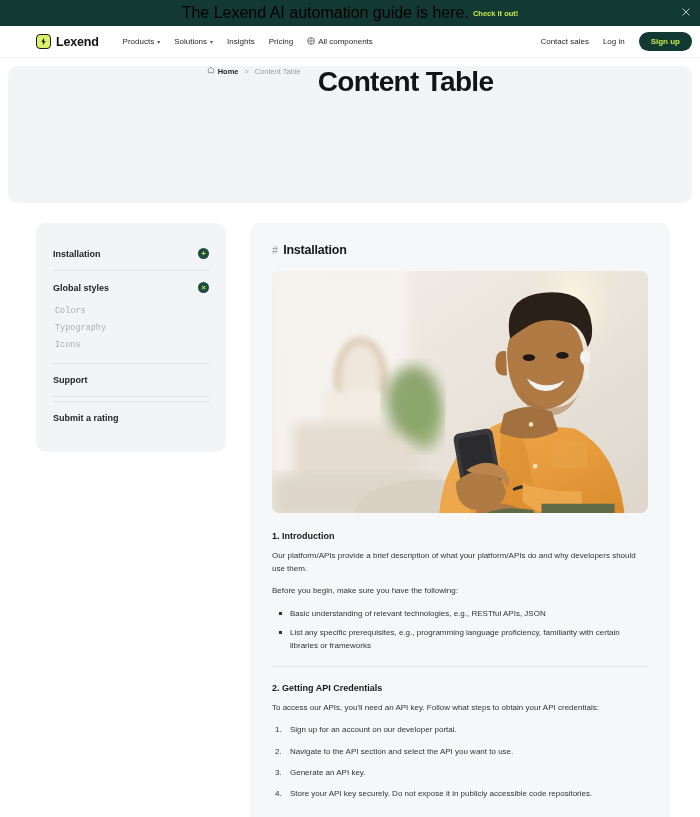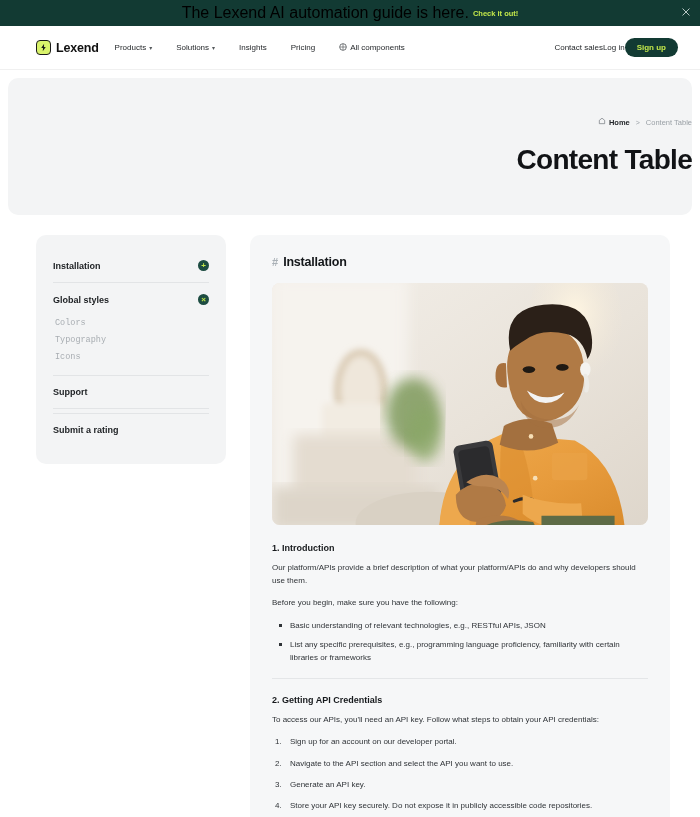--- a/index.html
+++ b/index.html
@@ -32,73 +32,73 @@
     right: 10px; top: 50%;
     transform: translateY(-50%);
     color: #cfdcd9;
     font-size: 9px;
     line-height: 1;
     cursor: pointer;
   }
 
   
   .navbar {
-    height: 44px;
+    height: 32px;
     background: #ffffff;
     display: flex;
     align-items: center;
-    padding: 0 22px 0 36px;
+    padding: 0 8px 0 36px;
     border-bottom: 1px solid #f0f0f0;
   }
   .brand { display: flex; align-items: center; gap: 5px; }
   .brand-mark {
     width: 15px; height: 15px;
     border-radius: 4px;
     background: #d9f36b;
     border: 1.2px solid #1b1b1b;
     display: flex; align-items: center; justify-content: center;
   }
   .brand-name {
     font-size: 12.5px;
     font-weight: 700;
     color: #111111;
     letter-spacing: -0.2px;
   }
-  .nav-links { display: flex; align-items: center; gap: 24px; margin-left: 16px; }
+  .nav-links { display: flex; align-items: center; gap: 14px; margin-left: 24px; }
   .nav-link {
     font-size: 8px;
     color: #25282b;
     display: flex; align-items: center; gap: 3px;
     cursor: pointer;
     white-space: nowrap;
   }
   .caret { font-size: 6px; color: #55595c; }
-  .nav-right { margin-left: auto; display: flex; align-items: center; }
+  .nav-right { margin-left: auto; display: flex; align-items: center; gap: 14px; }
   .nav-right .nav-link { color: #25282b; }
   .signup-btn {
     background: #123a33;
     color: #c3e84b;
     font-size: 8px;
     font-weight: 700;
     padding: 5px 12px;
     border-radius: 999px;
     border: none;
     cursor: pointer;
     font-family: "Liberation Sans", sans-serif;
   }
 
   
   .hero {
     margin: 8px;
     height: 137px;
     background: #f3f4f5;
     border-radius: 10px;
     display: flex;
-    flex-direction: column;
-    align-items: flex-end;
+    flex-direction: row;
+    align-items: flex-start;
     justify-content: center;
     gap: 17px;
   }
   .breadcrumb {
     display: flex; align-items: center; gap: 6px;
     font-size: 7.5px;
   }
   .bc-home { display: flex; align-items: center; gap: 3px; color: #23262a; font-weight: 700; cursor: pointer; }
   .bc-sep { color: #9aa0a6; font-size: 7px; }
   .bc-current { color: #9aa0a6; }

